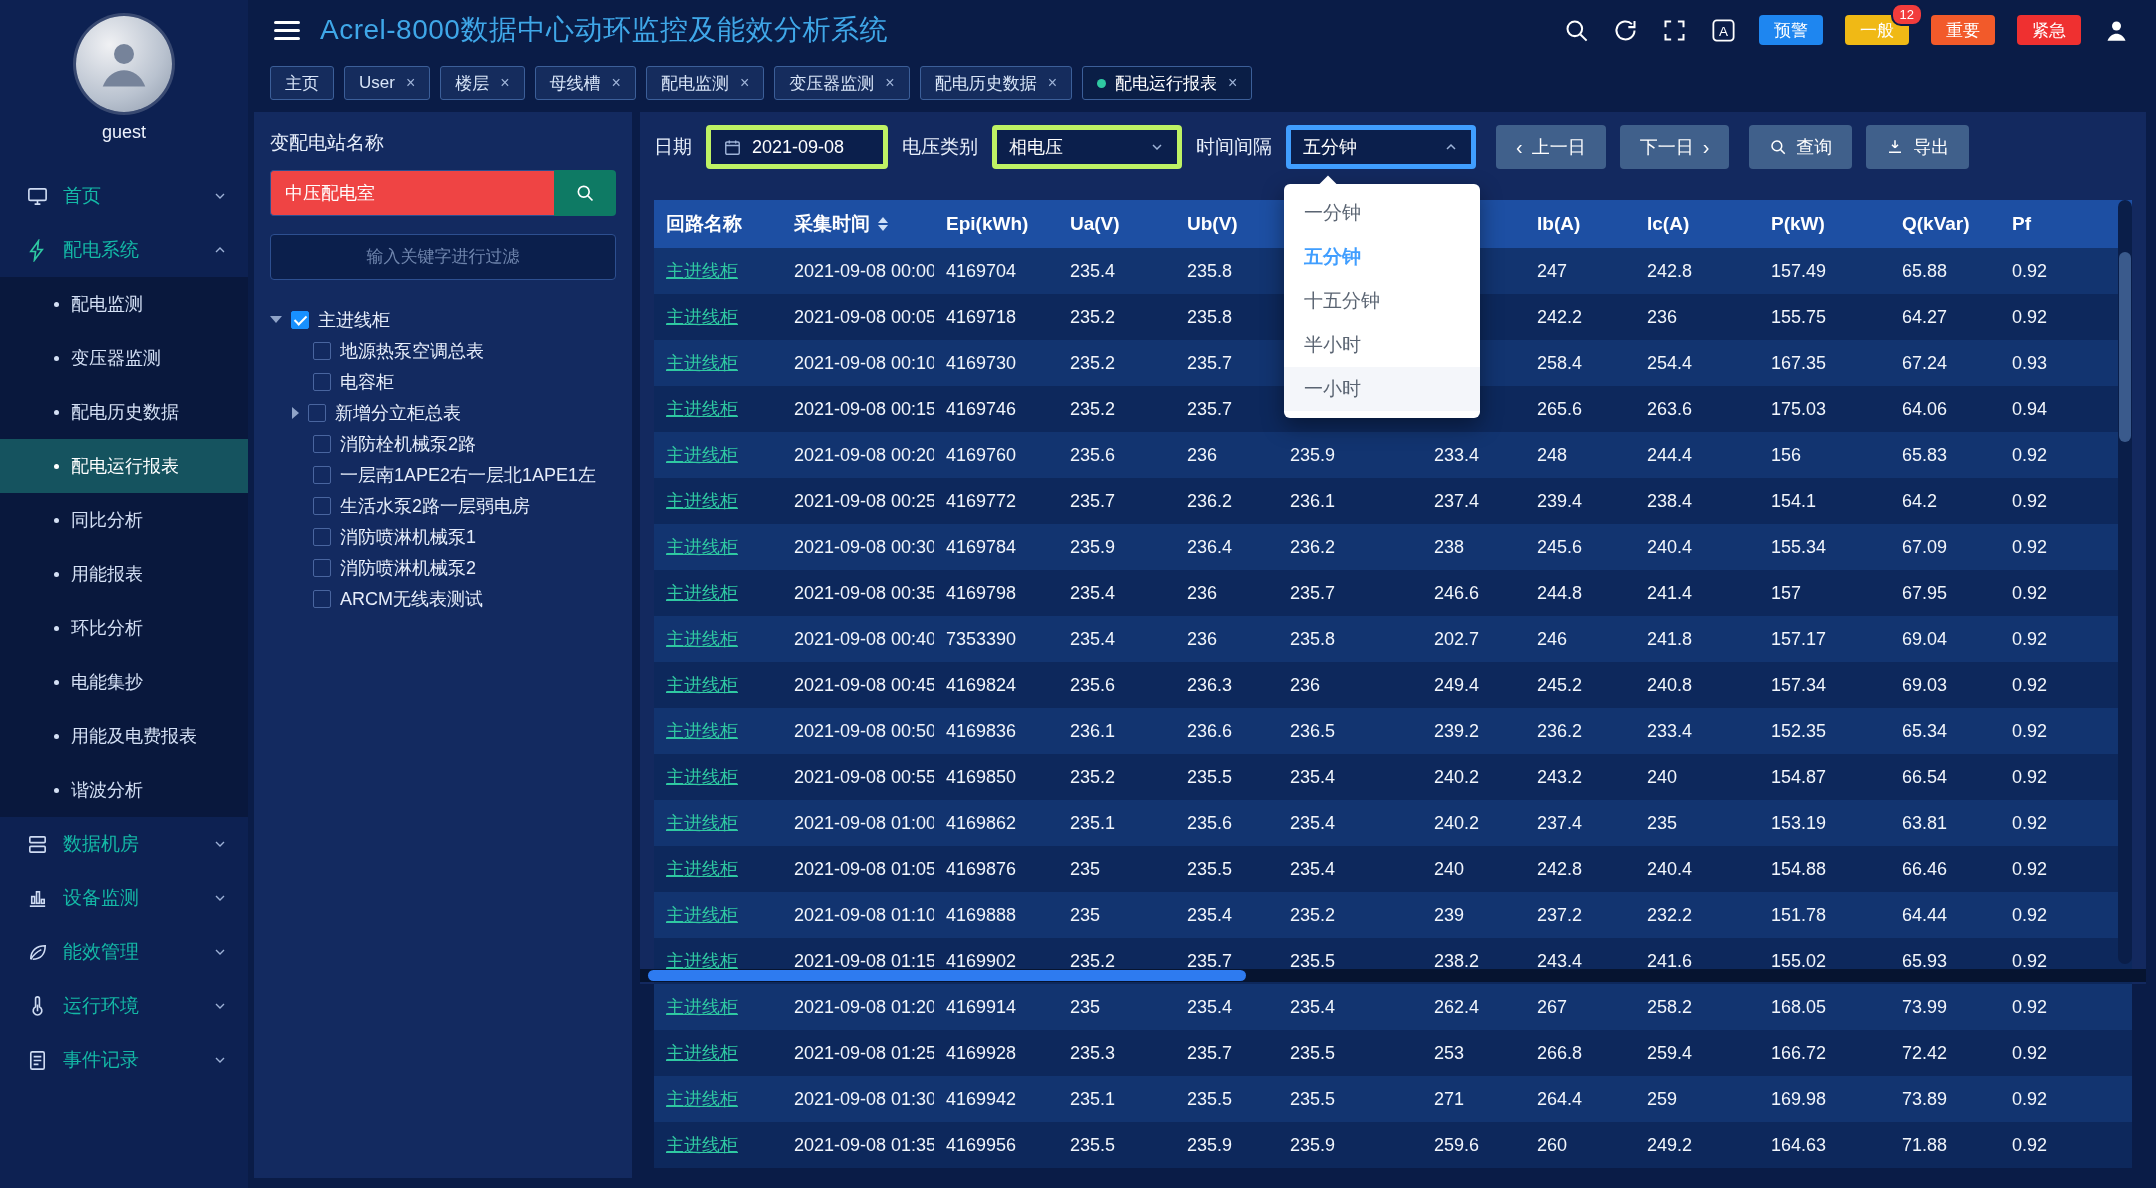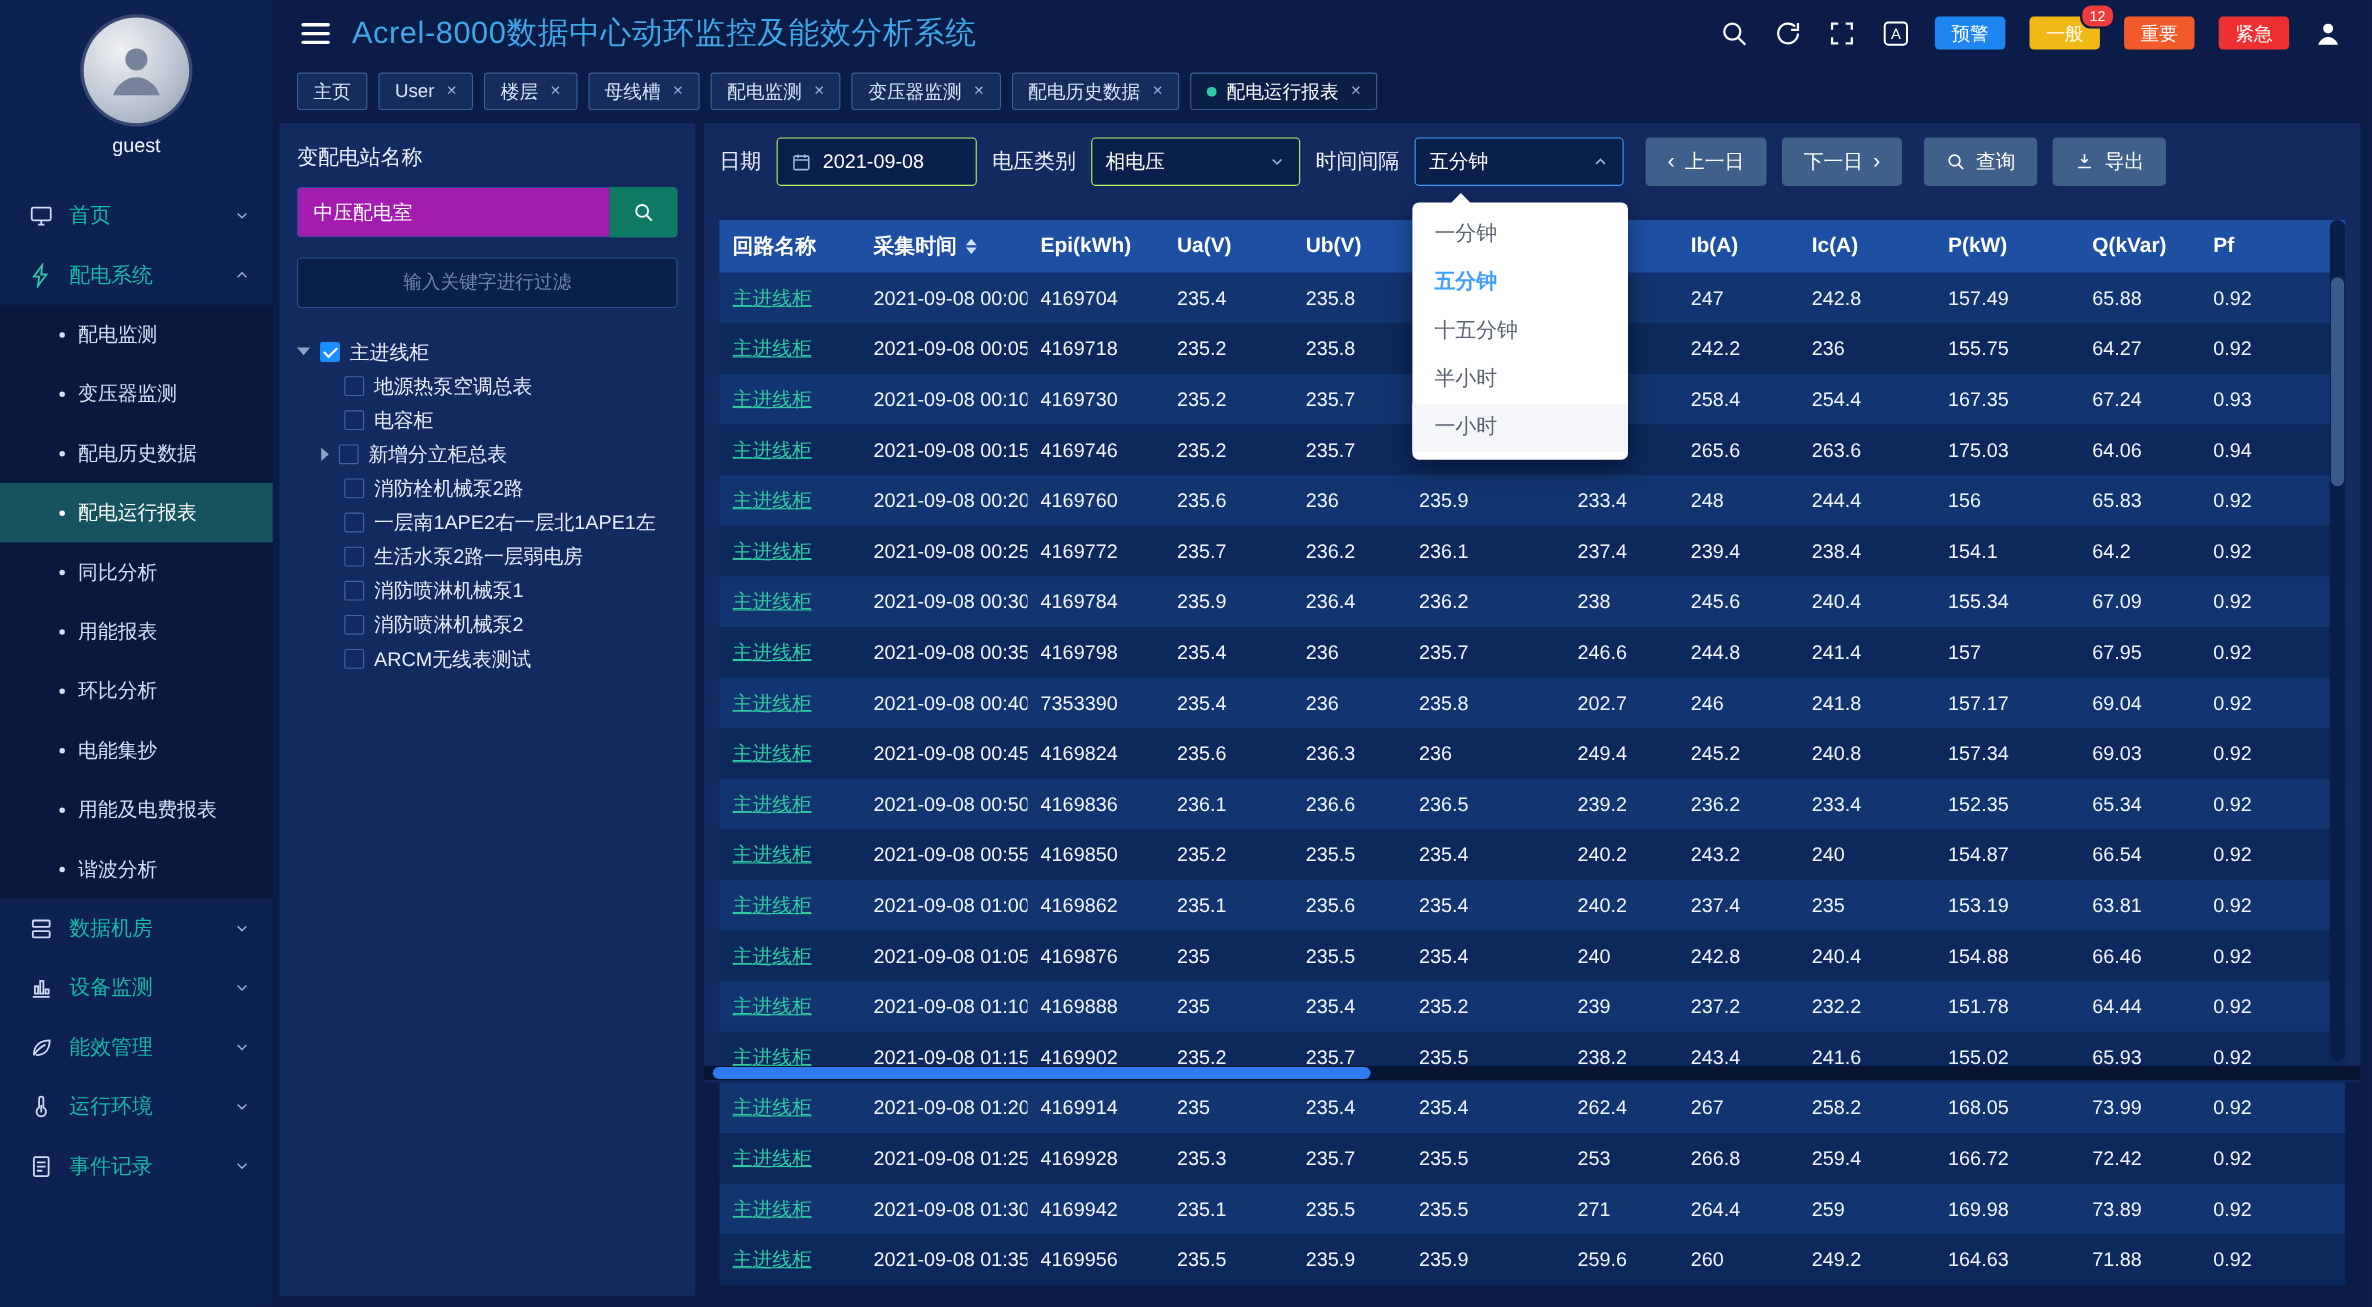--- a/index.html
+++ b/index.html
@@ -50,21 +50,21 @@
     background:#152c5d; border:1px solid #3c5f99; border-radius:3px; color:#d8e5f8; font-size:17px; cursor:pointer; white-space:nowrap; }
   .tab.active { background:#0a1e46; color:#ffffff; }
   .tab .dot { width:9px; height:9px; border-radius:50%; background:#2fc9a2; }
   .tab .close { color:#9fb4d8; font-size:16px; margin-left:2px; }
 
   
   .station-panel { position:absolute; left:254px; top:112px; width:378px; height:1066px;
     background:#132a60; padding:16px; }
   .panel-label { font-size:19px; color:#eaf1fd; margin:2px 0 14px; }
   .station-row { display:flex; }
-  .station-input { flex:1; height:46px; background:#a21caf; border:1px solid #2d4f90; border-right:none;
+  .station-input { flex:1; height:46px; background:#ef4444; border:1px solid #2d4f90; border-right:none;
     border-radius:4px 0 0 4px; color:#ffffff; font-size:18px; padding:12px 14px; outline:none;
     font-family:"Liberation Sans","DejaVu Sans",sans-serif; }
   .search-btn { width:62px; height:46px; background:#0e7a64; border:none; border-radius:0 4px 4px 0;
     display:flex; align-items:center; justify-content:center; color:#fff; cursor:pointer; }
   .filter-input { margin-top:18px; width:100%; height:46px; background:#0b1f4c; border:1px solid #2d4f90;
     border-radius:4px; color:#ffffff; font-size:17px; padding:0 14px; outline:none;
     font-family:"Liberation Sans","DejaVu Sans",sans-serif;text-align:center; }
   .filter-input::placeholder { color:#6f85ad; }
   .tree { margin-top:24px; }
   .tree-row { height:31px; display:flex; align-items:center; gap:9px; font-size:18px; color:#e6edfa; cursor:pointer; }
@@ -78,21 +78,21 @@
     flex:none; position:relative; }
   .checkbox.checked { background:#1890ff; border-color:#1890ff; }
   .checkbox.checked::after { content:""; position:absolute; left:5px; top:1px; width:5px; height:10px;
     border-right:2px solid #fff; border-bottom:2px solid #fff; transform:rotate(45deg); }
 
   
   .main-panel { position:absolute; left:640px; top:112px; width:1506px; height:872px; background:#13295f; }
   .toolbar { position:absolute; left:14px; top:12px; right:14px; height:46px;
     display:flex; align-items:center; gap:14px; }
   .tlabel { font-size:19px; color:#eaf1fd; white-space:nowrap; }
-  .field { height:44px; background:#0b1f4c; border:1px solid #bef264; border-radius:4px;
+  .field { height:44px; background:#0b1f4c; border:5px solid #bef264; border-radius:4px;
     display:flex; align-items:center; gap:10px; padding:0 12px; color:#fff; font-size:18px; cursor:pointer; }
   .date-field { width:182px; }
   .select { width:190px; justify-content:space-between; }
   .select .sel-caret { width:16px; height:16px; color:#9fb4d8; flex:none; }
   .select.open { border-color:#409eff; }
   .select.open .sel-caret { transform:rotate(180deg); }
   .cal-icon { width:19px; height:19px; color:#9fb4d8; flex:none; }
   .btn { height:44px; padding:0 20px; background:#40608b; border:none; border-radius:4px; color:#fff;
     font-size:18px; display:flex; align-items:center; gap:9px; cursor:pointer; white-space:nowrap;
     font-family:"Liberation Sans","DejaVu Sans",sans-serif; }

